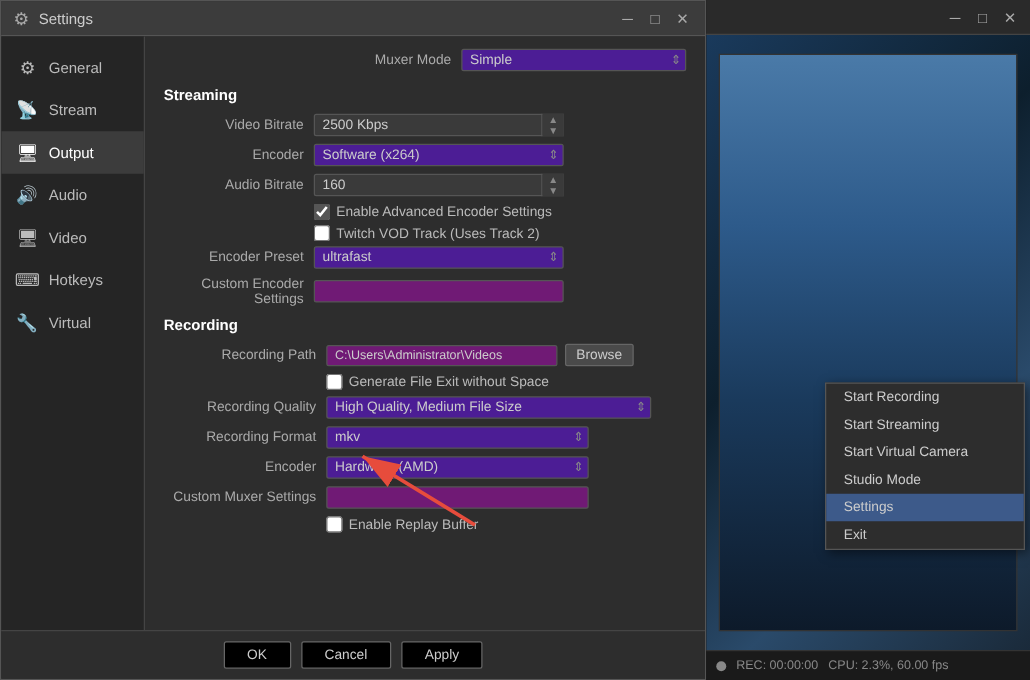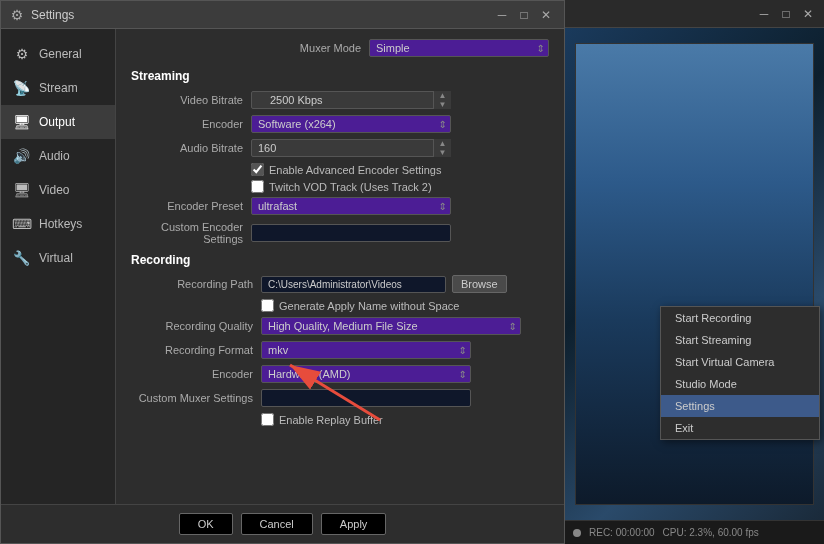--- a/index.html
+++ b/index.html
@@ -216,21 +216,21 @@
       margin-right: 5px;
       accent-color: #555;
     }
 
     .checkbox-label {
       color: #bbb;
       font-size: 11px;
     }
 
     .text-input {
-      background: #0f172a;
+      background: #701a75;
       border: 1px solid #555;
       color: #ccc;
       padding: 2px 6px;
       font-size: 11px;
       border-radius: 2px;
     }
 
     .path-input {
       width: 195px;
     }
@@ -439,21 +439,21 @@
             <option>Advanced</option>
           </select>
         </div>
       </div>
 
       <div class="section-header">Streaming</div>
 
       <div class="form-row">
         <span class="form-label lw-output">Video Bitrate</span>
         <div class="spinbox-with-arrows">
-          <input type="text" style="background: rgb(58, 58, 58); border: 1px solid rgb(85, 85, 85); color: rgb(204, 204, 204); padding: 2px 20px 2px 18px; font-size: 11px; width: 200px; border-radius: 2px 0px 0px 2px;" value="2500 Kbps">
+          <input type="text" style="background: rgb(58, 58, 58); border: 1px solid rgb(85, 85, 85); color: rgb(204, 204, 204); padding: 2px 20px 2px 6px; font-size: 11px; width: 200px; border-radius: 2px 0px 0px 2px;" value="2500 Kbps">
           <div class="spinbox-arrows">
             <button class="spin-up">▲</button>
             <button class="spin-down">▼</button>
           </div>
         </div>
       </div>
 
       <div class="form-row">
         <span class="form-label lw-output">Encoder</span>
         <div class="inline-select-wrapper">
@@ -512,21 +512,21 @@
         <span class="form-label lw-recording">Recording Path</span>
         <div class="form-control">
           <input type="text" class="text-input path-input" style="width: 185px; font-size: 10px;" value="C:\Users\Administrator\Videos">
           <button class="browse-btn">Browse</button>
         </div>
       </div>
 
       <div class="indented" style="margin-left:130px; margin-bottom:5px;">
         <div class="checkbox-row">
           <input type="checkbox" id="cb-genfile" style="">
-          <label class="checkbox-label" for="cb-genfile">Generate Apply Name without Space</label>
+          <label class="checkbox-label" for="cb-genfile">Generate File Exit without Space</label>
         </div>
       </div>
 
       <div class="form-row">
         <span class="form-label lw-recording">Recording Quality</span>
         <div class="inline-select-wrapper">
           <select style="min-width:210px;">
             <option>High Quality, Medium File Size</option>
             <option>Indistinguishable Quality, Large File Size</option>
             <option>Lossless Quality, Tremendously Large File Size</option>

